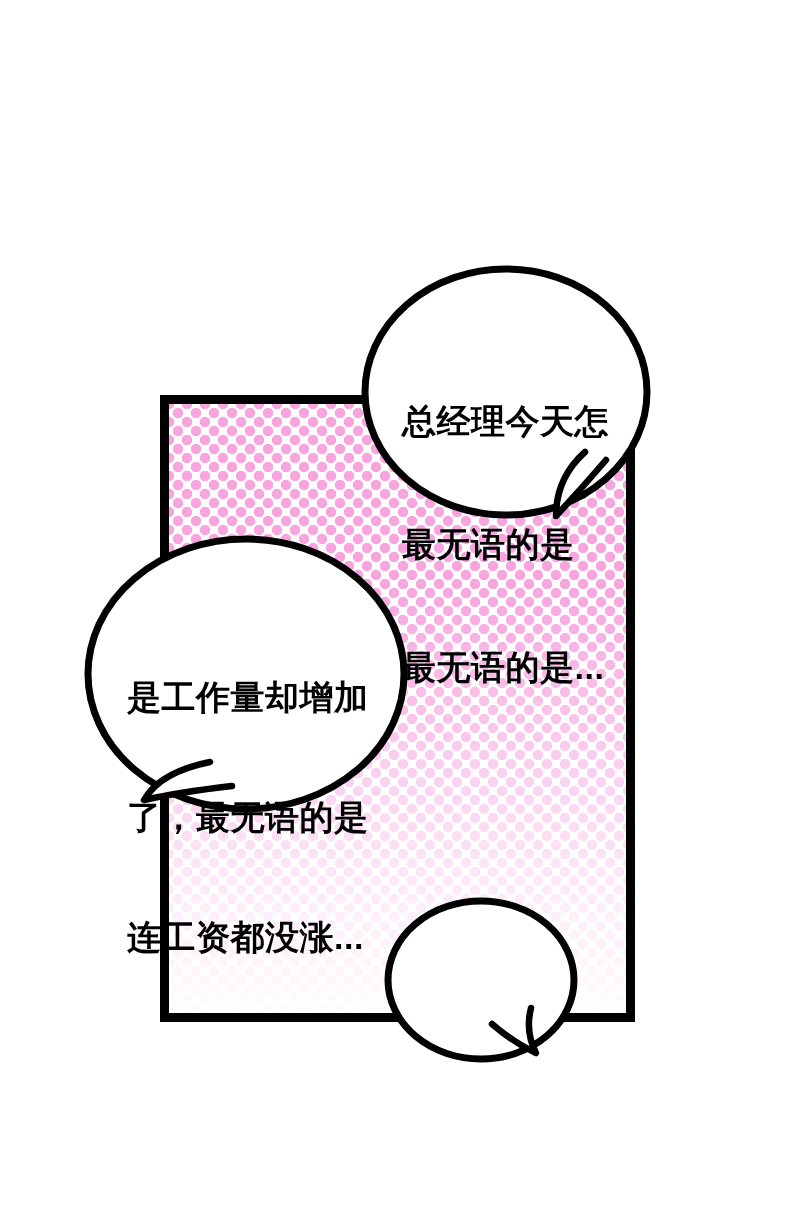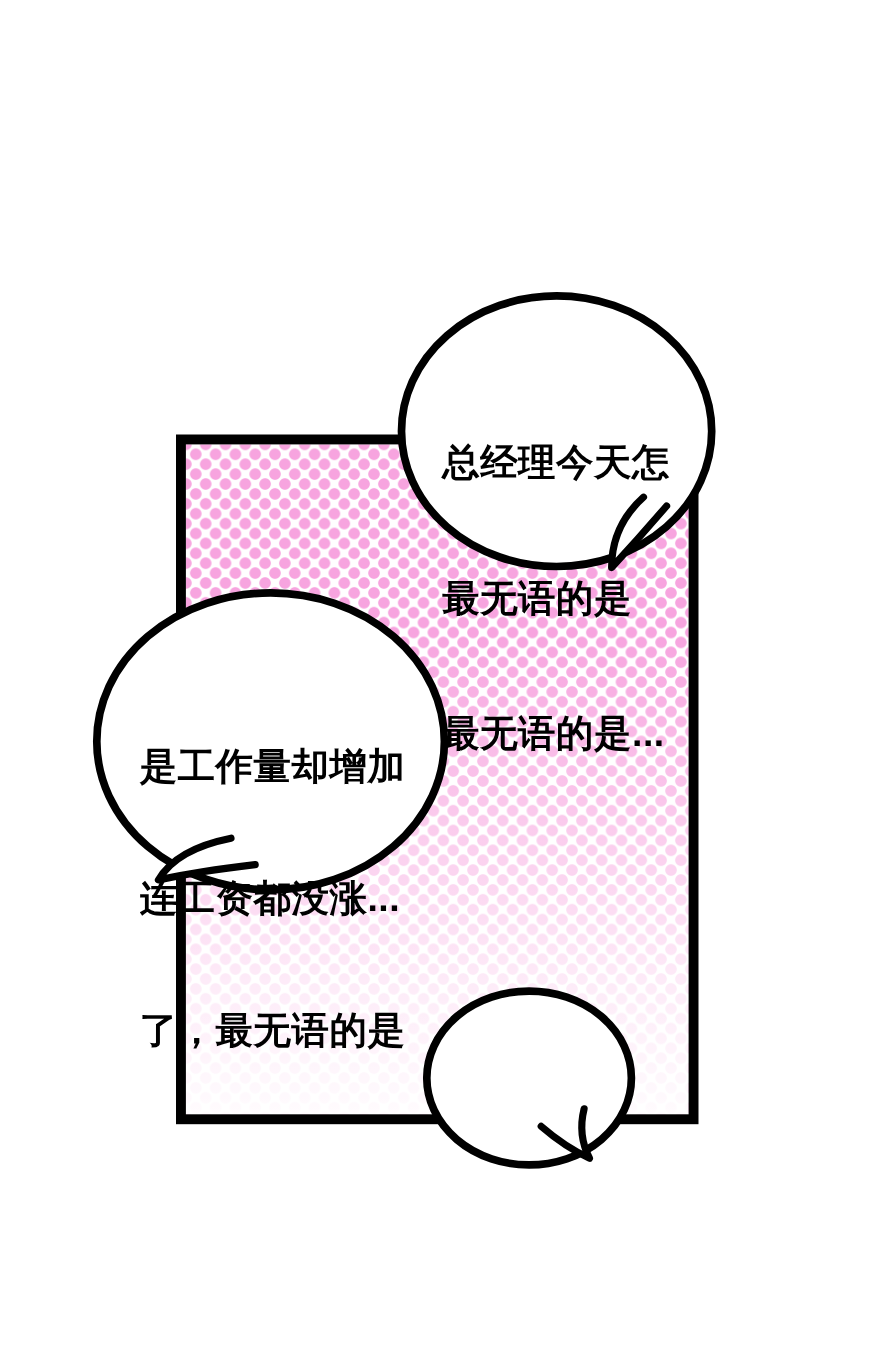--- a/index.html
+++ b/index.html
@@ -97,20 +97,20 @@
   </svg>
 
   <div class="bubble-text t1">
     <div>总经理今天怎</div>
     <div>最无语的是</div>
     <div>最无语的是...</div>
   </div>
 
   <div class="bubble-text t2">
     <div>是工作量却增加</div>
+    <div>了，最无语的是</div>
     <div>连工资都没涨...</div>
-    <div>了，最无语的是</div>
   </div>
 
   <div class="bubble-text t3">
   </div>
 
 </div>
 
 </body></html>

